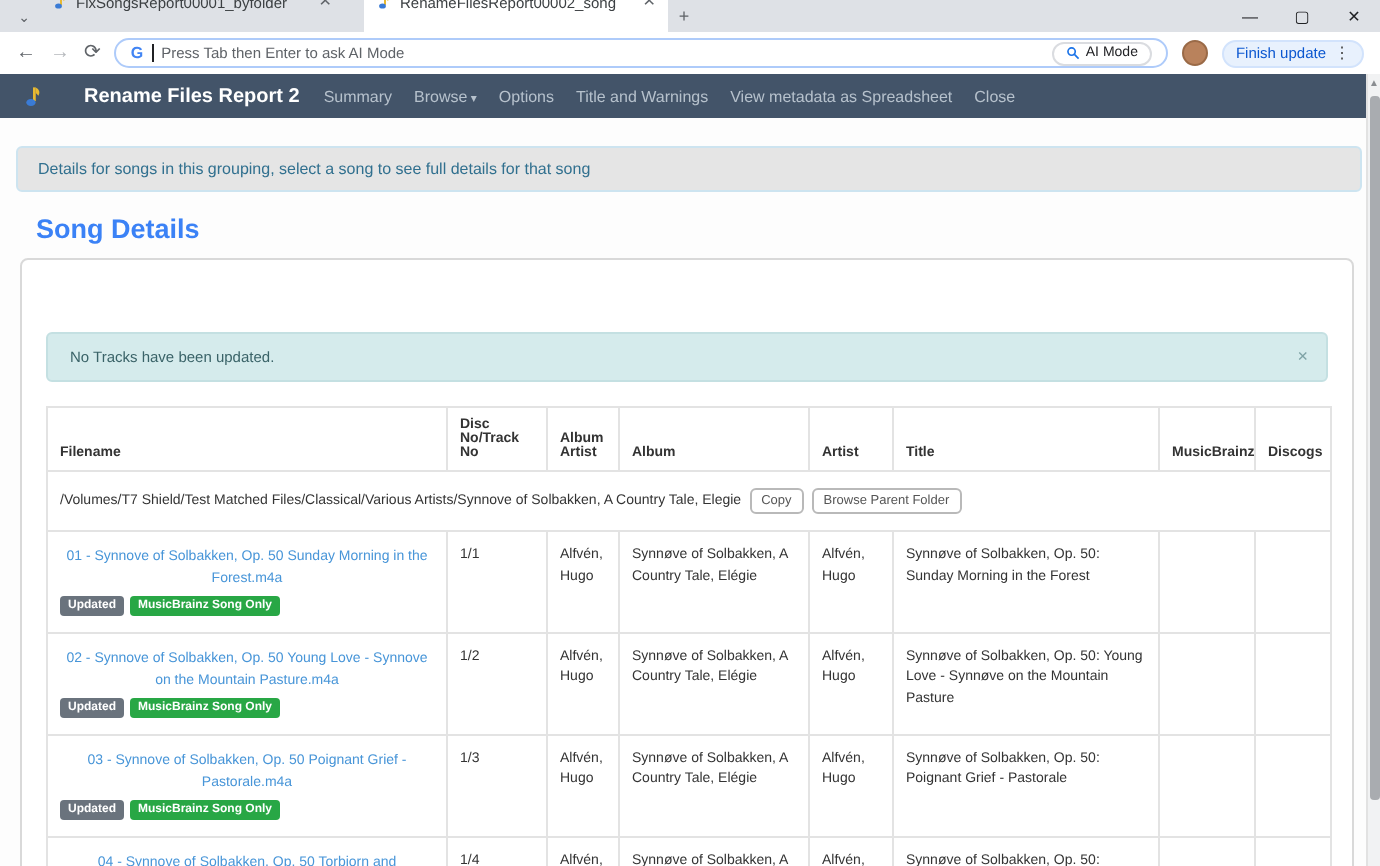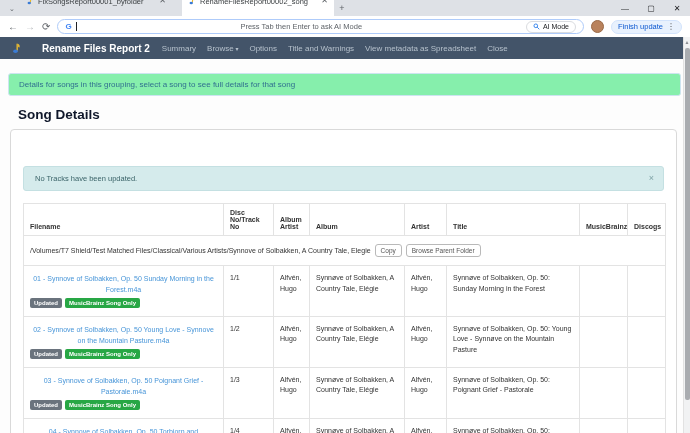--- a/index.html
+++ b/index.html
@@ -21,39 +21,39 @@
   .winctl span { width:26px; display:flex; align-items:center; justify-content:center;
                  font-size:8px; color:#202124; }
 
   .addressbar { height:21px; background:#fff; display:flex; align-items:center; padding:0 8px; gap:7px; }
   .navbtn { font-size:10px; color:#5f6368; line-height:1; }
   .navbtn.fwd { color:#b6b9bd; }
   .url-pill { flex:1; height:15px; border:1px solid #aecbfa; border-radius:8px; display:flex;
               align-items:center; padding:0 7px; gap:4px; background:#fff; }
   .g-logo { font-size:8px; font-weight:bold; color:#4285f4; }
   .caret-bar { width:1px; height:9px; background:#202124; }
-  .url-hint { font-size:7.5px; color:#5f6368; flex:1; white-space:nowrap; overflow:hidden;text-align:center; }
+  .url-hint { font-size:7.5px; color:#5f6368; flex:1; white-space:nowrap; overflow:hidden; }
   .ai-chip { display:flex; align-items:center; gap:3px; border:1px solid #dadce0; border-radius:8px;
              height:12px; padding:0 6px; font-size:7px; color:#202124; background:#fff; }
   .avatar { width:13px; height:13px; border-radius:50%; background:#b9825c; border:1px solid #9a6a47; }
   .finish-pill { display:flex; align-items:center; gap:4px; height:14px; border-radius:8px;
                  background:#e8f1fd; border:1px solid #d2e3fc; padding:0 6px; font-size:7.5px; color:#0b57d0; }
   .finish-pill .dots { color:#444; font-size:8px; letter-spacing:0; }
 
   
   .app-navbar { height:22px; background:#435469; display:flex; align-items:center; padding:0 11px; }
   .brand { display:flex; align-items:center; gap:20px; color:#fff; font-weight:bold; font-size:10px;
            margin-right:12px; white-space:nowrap; }
   .nav-item { color:#b6c1cc; font-size:8px; margin-right:11px; white-space:nowrap; }
   .nav-item .dropcaret { font-size:6px; }
 
   
-  .info-banner { margin:14px 9px 0 8px; background:#86efac; border:1px solid #cde4f0; border-radius:3px;
+  .info-banner { margin:14px 9px 0 8px; background:#e5e5e5; border:1px solid #cde4f0; border-radius:3px;
                  padding:6px 10px; font-size:8px; color:#31708f; }
-  .page-title { font-size:13.5px; font-weight:bold; color:#0f172a; margin:11px 0 7px 18px; }
+  .page-title { font-size:13.5px; font-weight:bold; color:#3b82f6; margin:11px 0 7px 18px; }
   .card { margin:0 13px 0 10px; background:#fff; border:1px solid #d9d9d9; border-radius:4px 4px 0 0;
           padding:12px; }
   .alert { position:relative; background:#d5ebec; border:1px solid #c4e0e2; border-radius:3px;
            padding:7px 22px 7px 11px; font-size:7.5px; color:#3a6368;margin-top:24px; }
   .alert .alert-close { position:absolute; right:9px; top:6px; color:#7fa3a6; font-size:9px; }
 
   table { width:100%; border-collapse:collapse; table-layout:fixed; margin-top:12px; }
   th, td { border:1px solid #e3e3e3; font-size:7px; color:#333; text-align:left; }
   th { vertical-align:bottom; padding:5px 6px; height:31px; font-weight:bold; background:#fff; }
   td { vertical-align:top; padding:7px 6px; line-height:1.5; }

